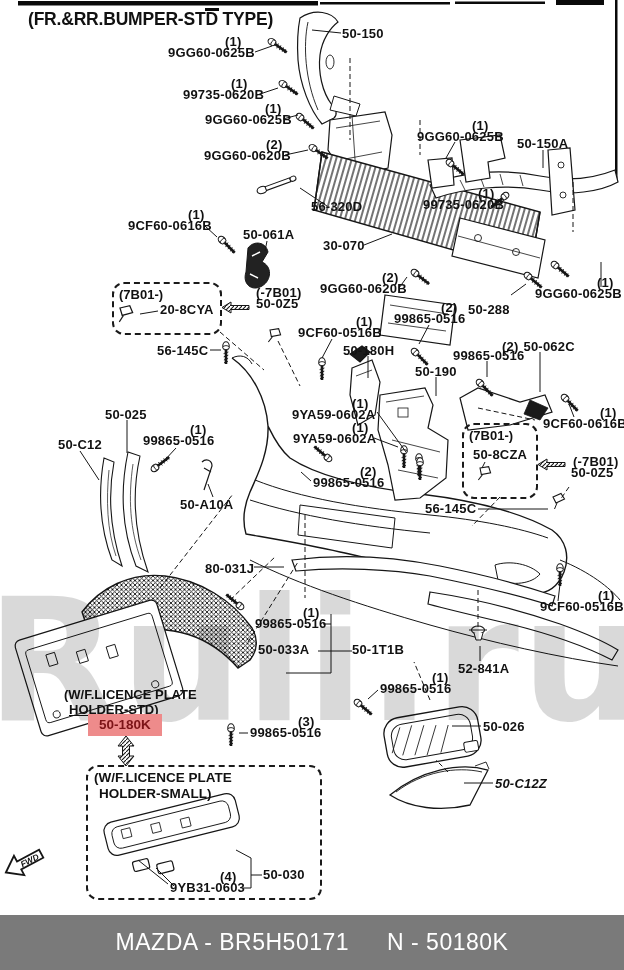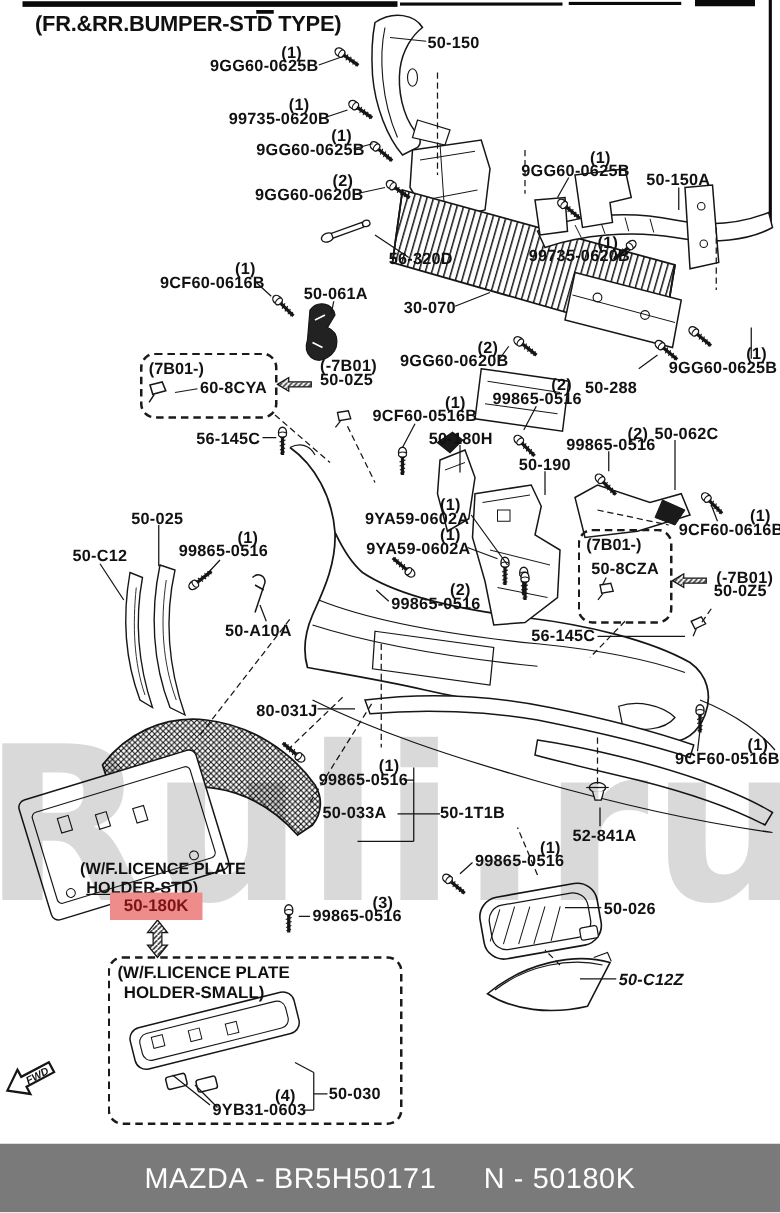--- a/index.html
+++ b/index.html
@@ -427,21 +427,21 @@
       </div>
       <div class="callout" style="left: 256px; top: 287px;">
         <span class="qty" style="margin-left: 0px;">(-7B01)</span>
         <span class="pn">50-0Z5</span>
       </div>
       <div class="callout" style="left: 571px; top: 456px;">
         <span class="qty" style="margin-left: 2px;">(-7B01)</span>
         <span class="pn">50-0Z5</span>
       </div>
       <div class="callout" style="left: 160px; top: 304px;">
-        <span class="pn">60-8CYA</span>
+        <span class="pn">20-8CYA</span>
       </div>
       <div class="callout" style="left: 473px; top: 449px;">
         <span class="pn">50-8CZA</span>
       </div>
     </div>
 
   <div class="vbox" id="box1" style="left:112px;top:282px;width:106px;height:49px;">
     <span class="bhead">(7B01-)</span>
   </div>
   <div class="vbox" id="box2" style="left:462px;top:423px;width:72px;height:72px;">

